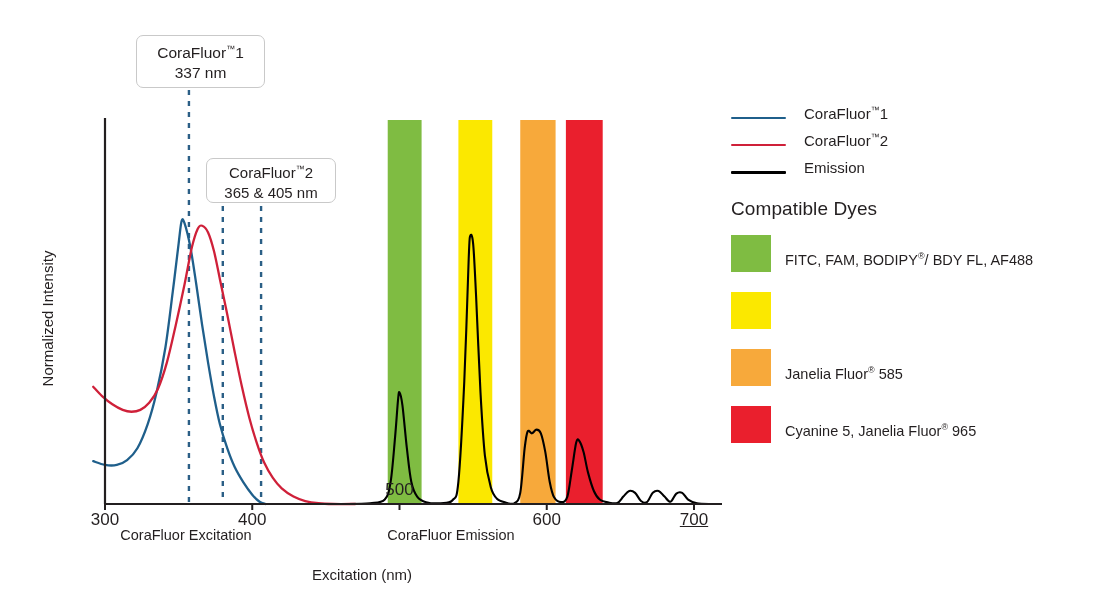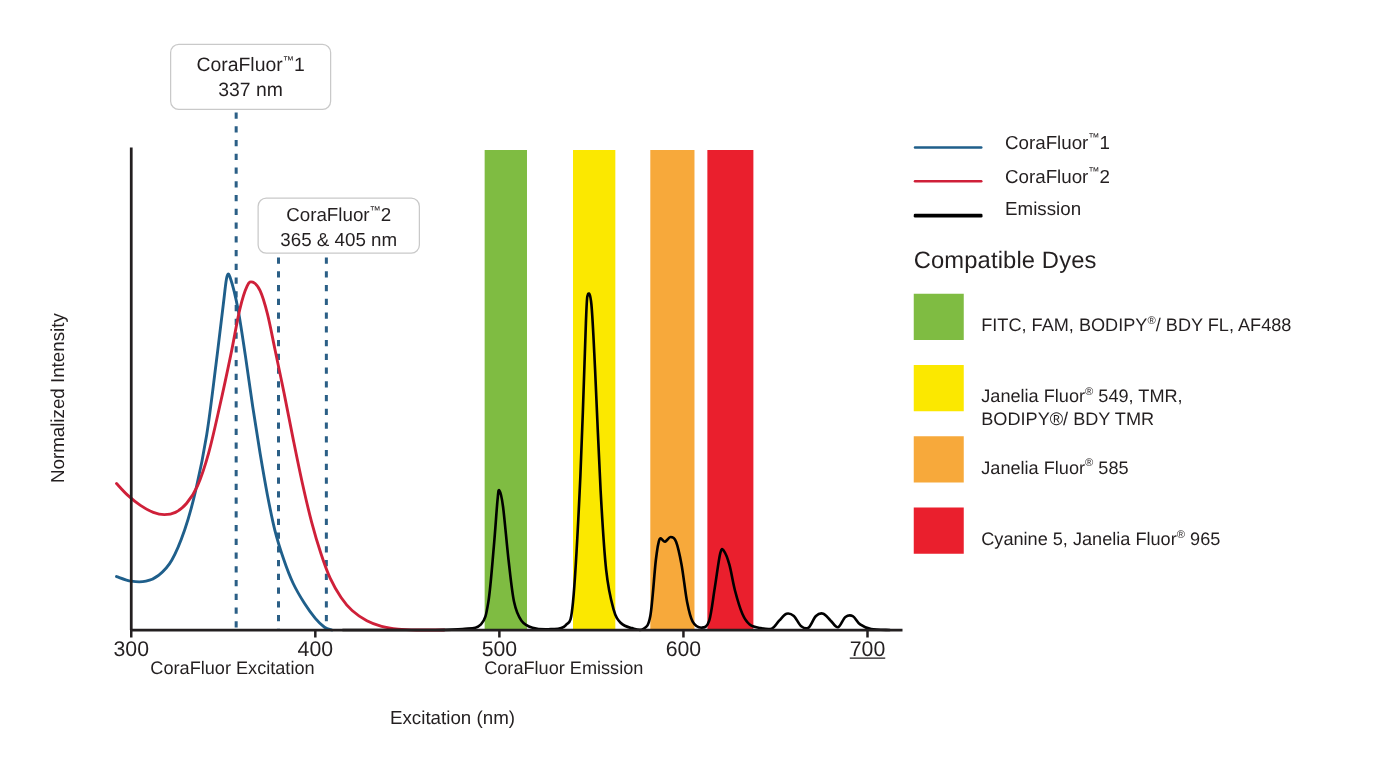--- a/index.html
+++ b/index.html
@@ -123,21 +123,21 @@
   </div>
 
   <div class="callout" id="callout-2">
     <span class="l1"><span>CoraFluor</span><sup>™</sup><span>2</span></span>
     <span class="l2">365 &amp; 405 nm</span>
   </div>
 
   <div id="tick-labels">
       <div class="axis-tick-label" style="left: 70px; top: 510px;">300</div>
       <div class="axis-tick-label" style="left: 217.25px; top: 510px;">400</div>
-      <div class="axis-tick-label" style="left: 364.5px; top: 510px;">500</div>
+      <div class="axis-tick-label" style="left: 364.5px; top: 480px;">500</div>
       <div class="axis-tick-label" style="left: 511.75px; top: 510px;">600</div>
       <div class="axis-tick-label" style="left: 659px; top: 510px; text-decoration: underline;">700</div>
     </div>
 
   <div class="axis-section-label" id="sec-exc" style="left: 35.9875px; top: 527px; width: 300px;">CoraFluor Excitation</div>
   <div class="axis-section-label" id="sec-emi" style="left: 301.037px; top: 527px; width: 300px;">CoraFluor Emission</div>
 
   <div id="x-axis-title">Excitation (nm)</div>
   <div id="y-axis-title">Normalized Intensity</div>
 
@@ -156,22 +156,20 @@
       </div>
     </div>
   <div id="dyes-title">Compatible Dyes</div>
   <div id="dye-list">
       <div class="dye-row">
         <div class="dye-swatch" style="background: rgb(127, 188, 66);"></div>
         <div class="dye-label"><span>FITC, FAM, BODIPY</span><sup>®</sup><span>/ BDY FL, AF488</span></div>
       </div>
       <div class="dye-row">
         <div class="dye-swatch" style="background: rgb(251, 232, 0);"></div>
-        <div class="dye-label"><span>Janelia Fluor</span><sup>®</sup><span> 549, TMR,
-BODIPY®/ BDY TMR</span></div>
       </div>
       <div class="dye-row">
         <div class="dye-swatch" style="background: rgb(247, 169, 59);"></div>
         <div class="dye-label"><span>Janelia Fluor</span><sup>®</sup><span> 585</span></div>
       </div>
       <div class="dye-row">
         <div class="dye-swatch" style="background: rgb(234, 31, 45);"></div>
         <div class="dye-label"><span>Cyanine 5, Janelia Fluor</span><sup>®</sup><span> 965</span></div>
       </div>
     </div>

